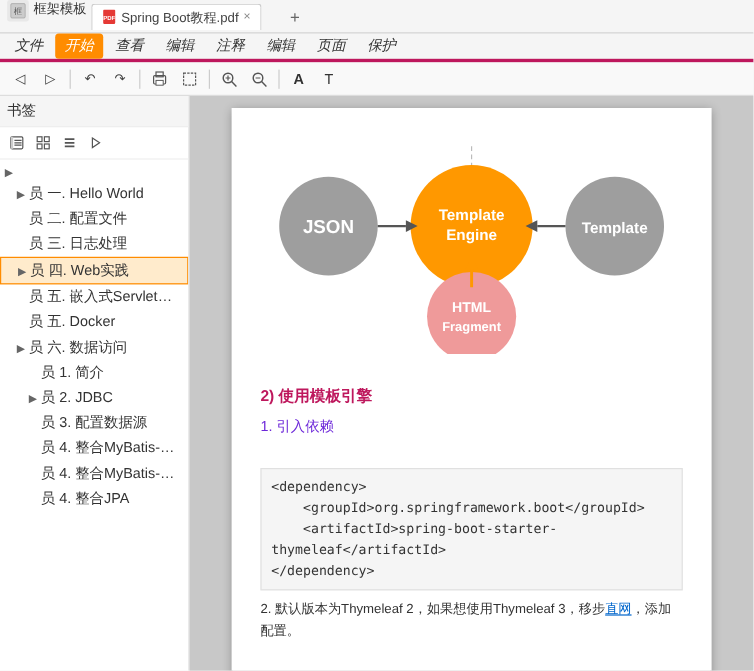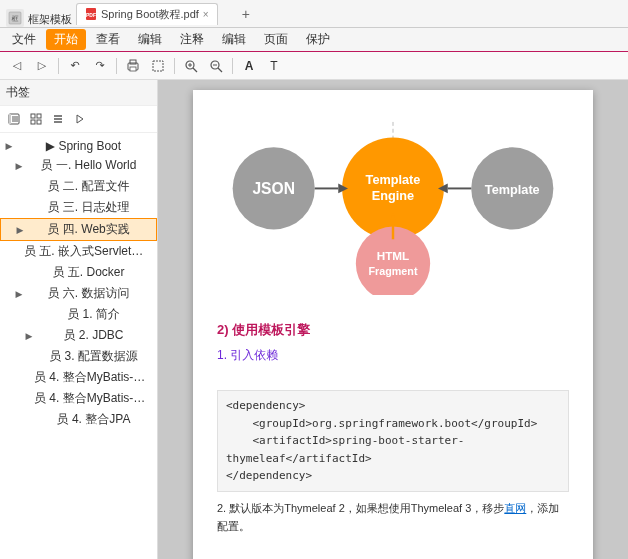--- a/index.html
+++ b/index.html
@@ -11,21 +11,21 @@
       height: 559px;
       overflow: hidden;
     }
 
     
     .title-bar {
       height: 28px;
       background: #f5f5f5;
       border-bottom: 1px solid #ccc;
       display: flex;
-      align-items: flex-end;
+      align-items: flex-start;
       padding: 0 6px;
       gap: 4px;
     }
     .title-bar-logo {
       width: 18px;
       height: 18px;
       background: #e8e8e8;
       border-radius: 2px;
       display: flex; align-items: center; justify-content: center;
       font-size: 9px; color: #555;
@@ -57,25 +57,26 @@
       font-size: 14px;
       color: #666;
       cursor: pointer;
       padding: 0 4px;
     }
 
     
     .menu-bar {
       height: 24px;
       background: #f5f5f5;
-      border-bottom: 1px solid #be185d;
+      border-bottom: 3px solid #be185d;
       display: flex;
       align-items: center;
       padding: 0 4px;
       gap: 2px;
+      font-style: italic;
     }
     .menu-item {
       padding: 2px 8px;
       font-size: 12px;
       color: #333;
       cursor: pointer;
       border-radius: 3px;
     }
     .menu-item.active {
       background: #ff8c00;
@@ -110,21 +111,20 @@
     }
 
     
     .sidebar {
       width: 158px;
       background: #fff;
       border-right: 1px solid #ddd;
       display: flex;
       flex-direction: column;
       overflow: hidden;
-      text-align: center;
     }
     .sidebar-header {
       padding: 4px 6px;
       font-size: 12px;
       color: #333;
       border-bottom: 1px solid #eee;
       background: #f5f5f5;
       display: flex;
       align-items: center;
       gap: 4px;
@@ -348,21 +348,20 @@
       </div>
       <div class="sidebar-tool-btn">
         <svg width="14" height="14" viewBox="0 0 14 14">
           <polygon points="4,3 10,7 4,11" fill="none" stroke="#555" stroke-width="1"></polygon>
         </svg>
       </div>
     </div>
     <div class="sidebar-tree">
       <div class="tree-item">
         <span class="arrow">▶</span>
-        <span class="label">▶ Spring Boot</span>
       </div>
       <div class="tree-item indent-1">
         <span class="arrow">▶</span>
         <span class="label">员 一. Hello World</span>
       </div>
       <div class="tree-item indent-1">
         <span class="arrow" style="visibility:hidden;">▶</span>
         <span class="label">员 二. 配置文件</span>
       </div>
       <div class="tree-item indent-1">

